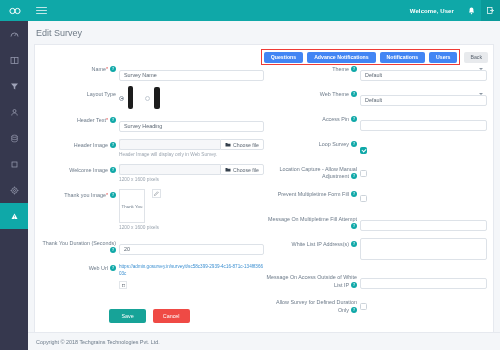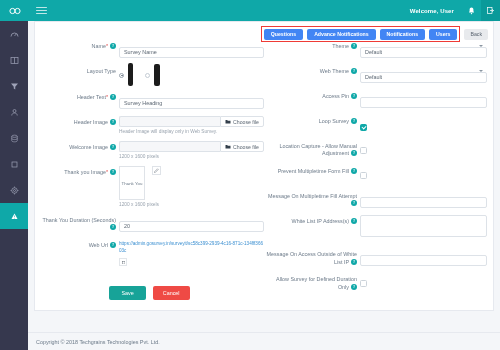--- a/index.html
+++ b/index.html
@@ -278,20 +278,21 @@
     </div>
     <div class="side-item active">
       <svg width="9" height="9" viewBox="0 0 18 18">
         <path d="M9 3l6 11H3z" fill="currentColor"></path>
         <path d="M9 7v3.5M9 12v1" stroke="#0fa8a8" stroke-width="1.2"></path>
       </svg>
     </div>
   </div>
 
   <div class="content">
+    <div class="page-title">Edit Survey</div>
 
     <div class="card">
 
       <div class="actions">
         <div class="redbox">
           <button class="btn">Questions</button>
           <button class="btn">Advance Notifications</button>
           <button class="btn">Notifications</button>
           <button class="btn">Users</button>
         </div>

